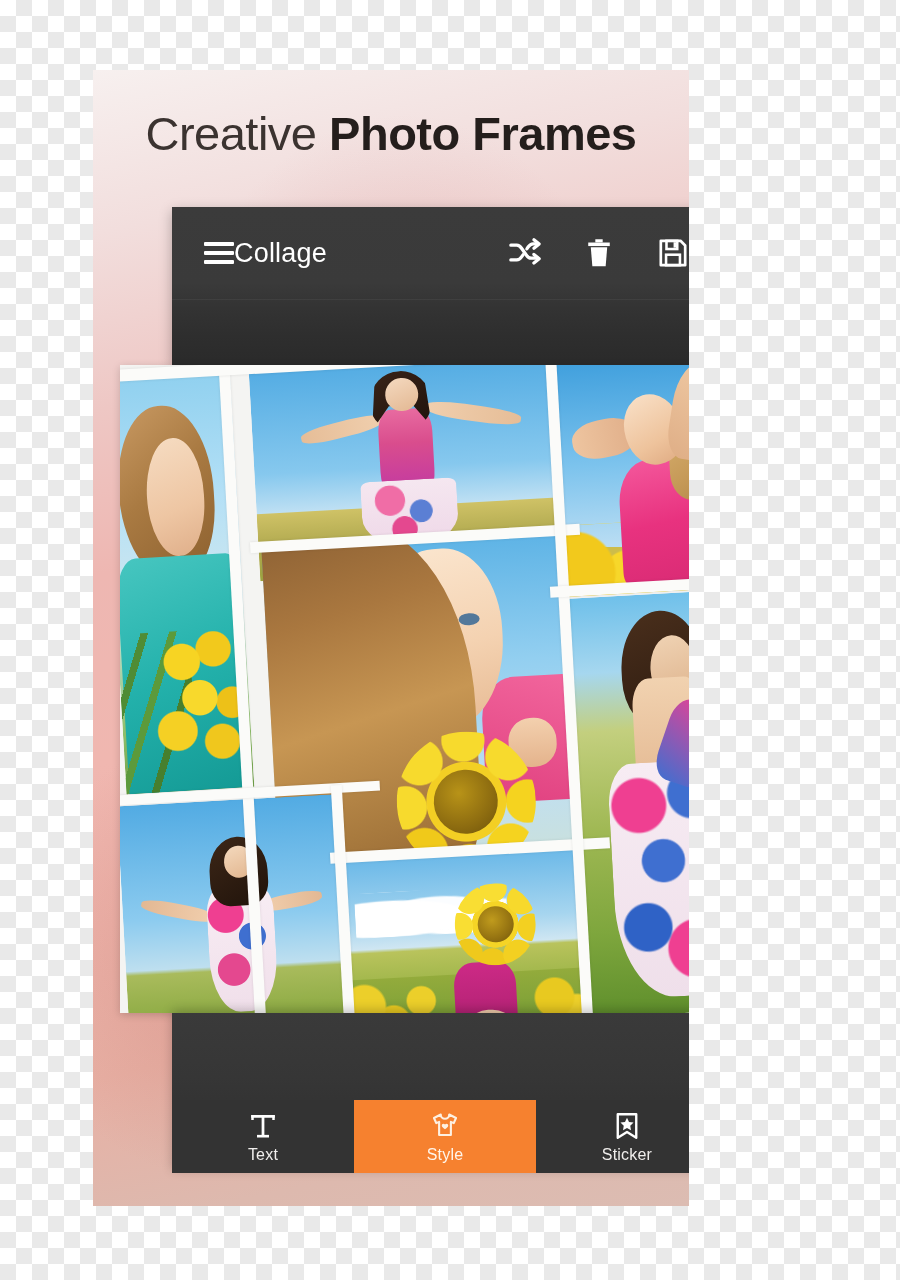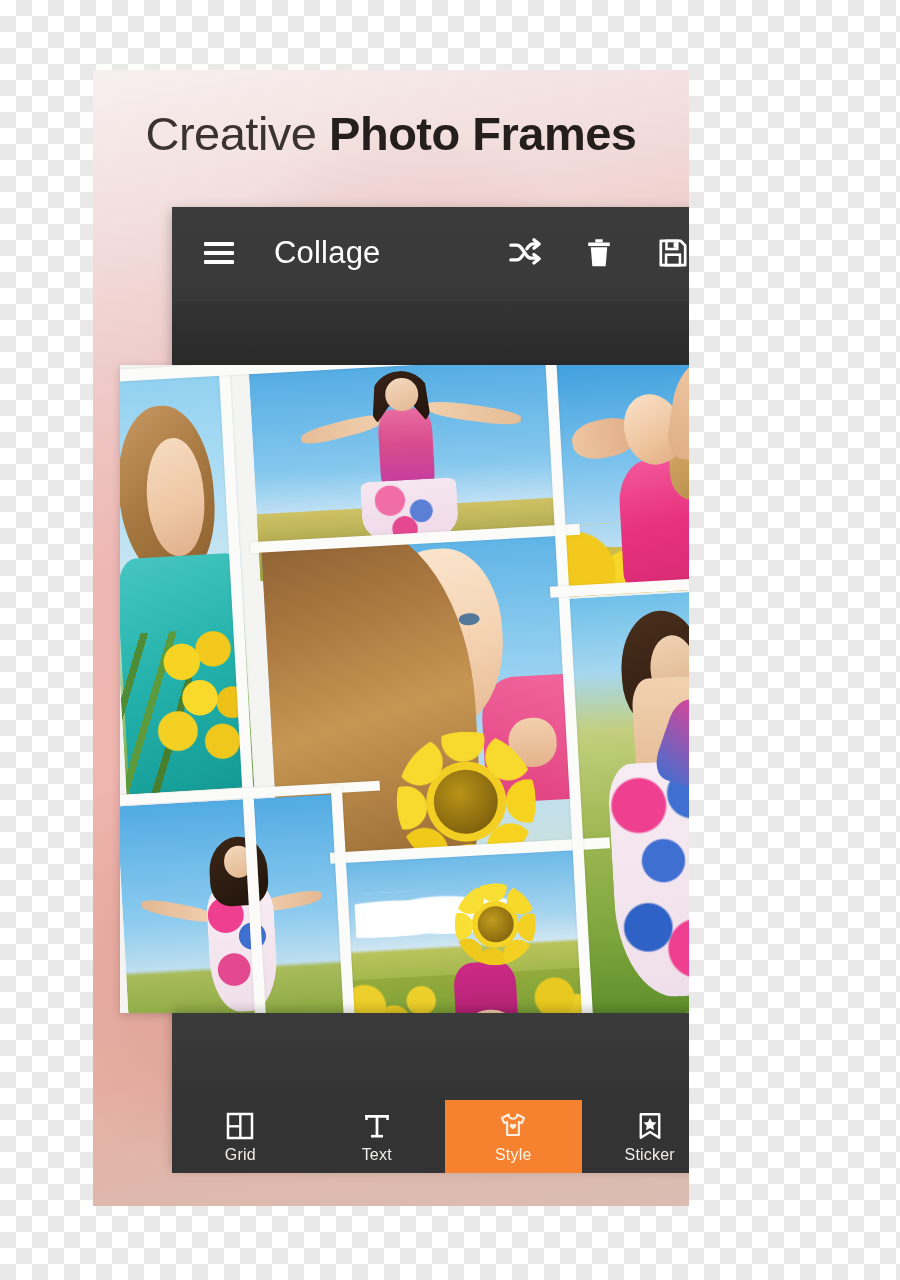--- a/index.html
+++ b/index.html
@@ -80,23 +80,22 @@
   }
   #hamburger-icon {
     width: 30px; height: 22px;
     margin-left: 32px;
     display: flex; flex-direction: column; justify-content: space-between;
     cursor: pointer;
   }
   #hamburger-icon i { display: block; height: 4px; background: #fff; border-radius: 1px; }
 
   #app-title {
-    margin-left: 40px;
     color: #ffffff;
-    font-size: 31px;
+    font-size: 27px;
     font-weight: 400;
     letter-spacing: 0.2px;
   }
 
   #header-actions {
     margin-left: auto;
     margin-right: 28px;
     display: flex;
     align-items: center;
     gap: 40px;
@@ -467,28 +466,20 @@
     <div class="seam" style="left:210px;  top:480px;  width:280px; height:11px; transform:rotate(-3.2deg);"></div>
     <div class="seam" style="left:444px;  top:-40px;  width:11px; height:740px; transform:rotate(-3.2deg);"></div>
     <div class="seam" style="left:430px;  top:215px;  width:240px; height:11px; transform:rotate(-3.2deg);"></div>
     <div class="seam" style="left:218px;  top:420px;  width:11px; height:260px; transform:rotate(-3.2deg);"></div>
     <div class="seam" style="left:-20px;  top:-14px;  width:700px; height:12px; transform:rotate(-3.2deg);"></div>
   </div>
 
   <div id="bottom-panel">
     <div id="tabbar">
 
-      <div class="tab">
-        <svg class="ticon" viewBox="0 0 24 24">
-          <rect x="2.4" y="2.4" width="19.2" height="19.2" fill="none" stroke="#ffffff" stroke-width="2"></rect>
-          <rect x="11.3" y="2.4" width="1.9" height="19.2" fill="#ffffff"></rect>
-          <rect x="2.4" y="11.3" width="9.4" height="1.9" fill="#ffffff"></rect>
-        </svg>
-        <div class="tlabel">Grid</div>
-      </div>
 
       <div class="tab">
         <svg class="ticon" viewBox="0 0 24 24">
           <rect x="2.6" y="3.2" width="18.8" height="2.2" fill="#ffffff"></rect>
           <rect x="2.6" y="3.2" width="2.0" height="4.0" fill="#ffffff"></rect>
           <rect x="19.4" y="3.2" width="2.0" height="4.0" fill="#ffffff"></rect>
           <rect x="10.9" y="4.6" width="2.2" height="15.6" fill="#ffffff"></rect>
           <rect x="7.2" y="19.1" width="9.6" height="2.1" fill="#ffffff"></rect>
         </svg>
         <div class="tlabel">Text</div>

